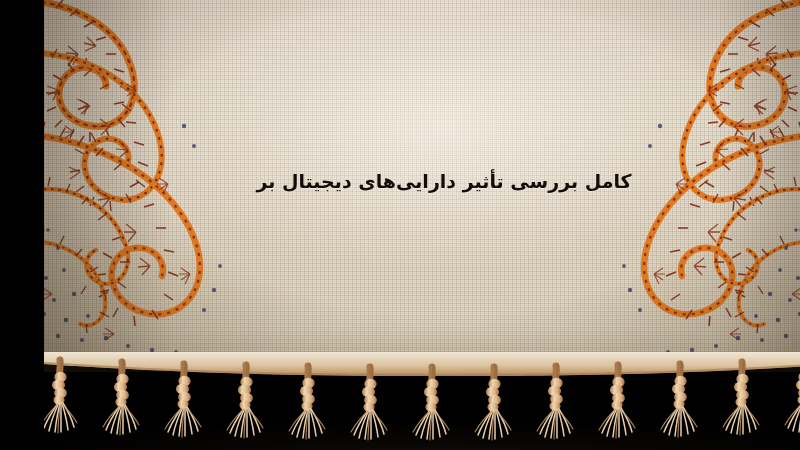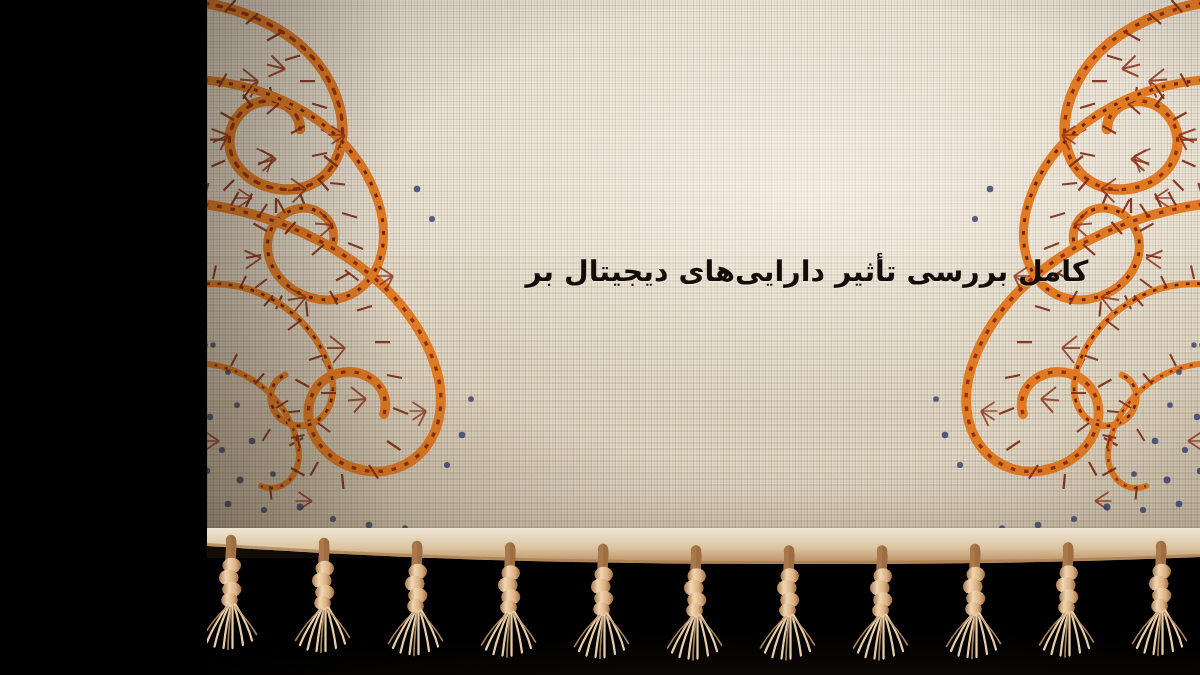--- a/index.html
+++ b/index.html
@@ -2,22 +2,23 @@
 <html lang="fa" dir="rtl"><head>
 <meta charset="utf-8">
 <style>
   html,body{margin:0;padding:0;}
   body{
     width:800px;height:450px;overflow:hidden;
     background:#000;
     font-family:"DejaVu Sans","Liberation Sans",sans-serif;
   }
   .stage{
-    position:relative;width:662px;height:450px;overflow:hidden;
+    position:relative;width:740px;height:450px;overflow:hidden;
     background:#0ea5e9;
+    padding-left:16px;
   }
 
   
   .fabric{
     position:absolute;left:0;top:0;width:800px;height:372px;
     background-color:#e2d9c5;
     background-image:
       
       radial-gradient(ellipse 420px 200px at 50% 35%, rgba(255,252,244,.55), rgba(255,252,244,0) 70%),
       radial-gradient(ellipse 300px 160px at 8% 82%, rgba(160,140,108,.20), rgba(160,140,108,0) 72%),

